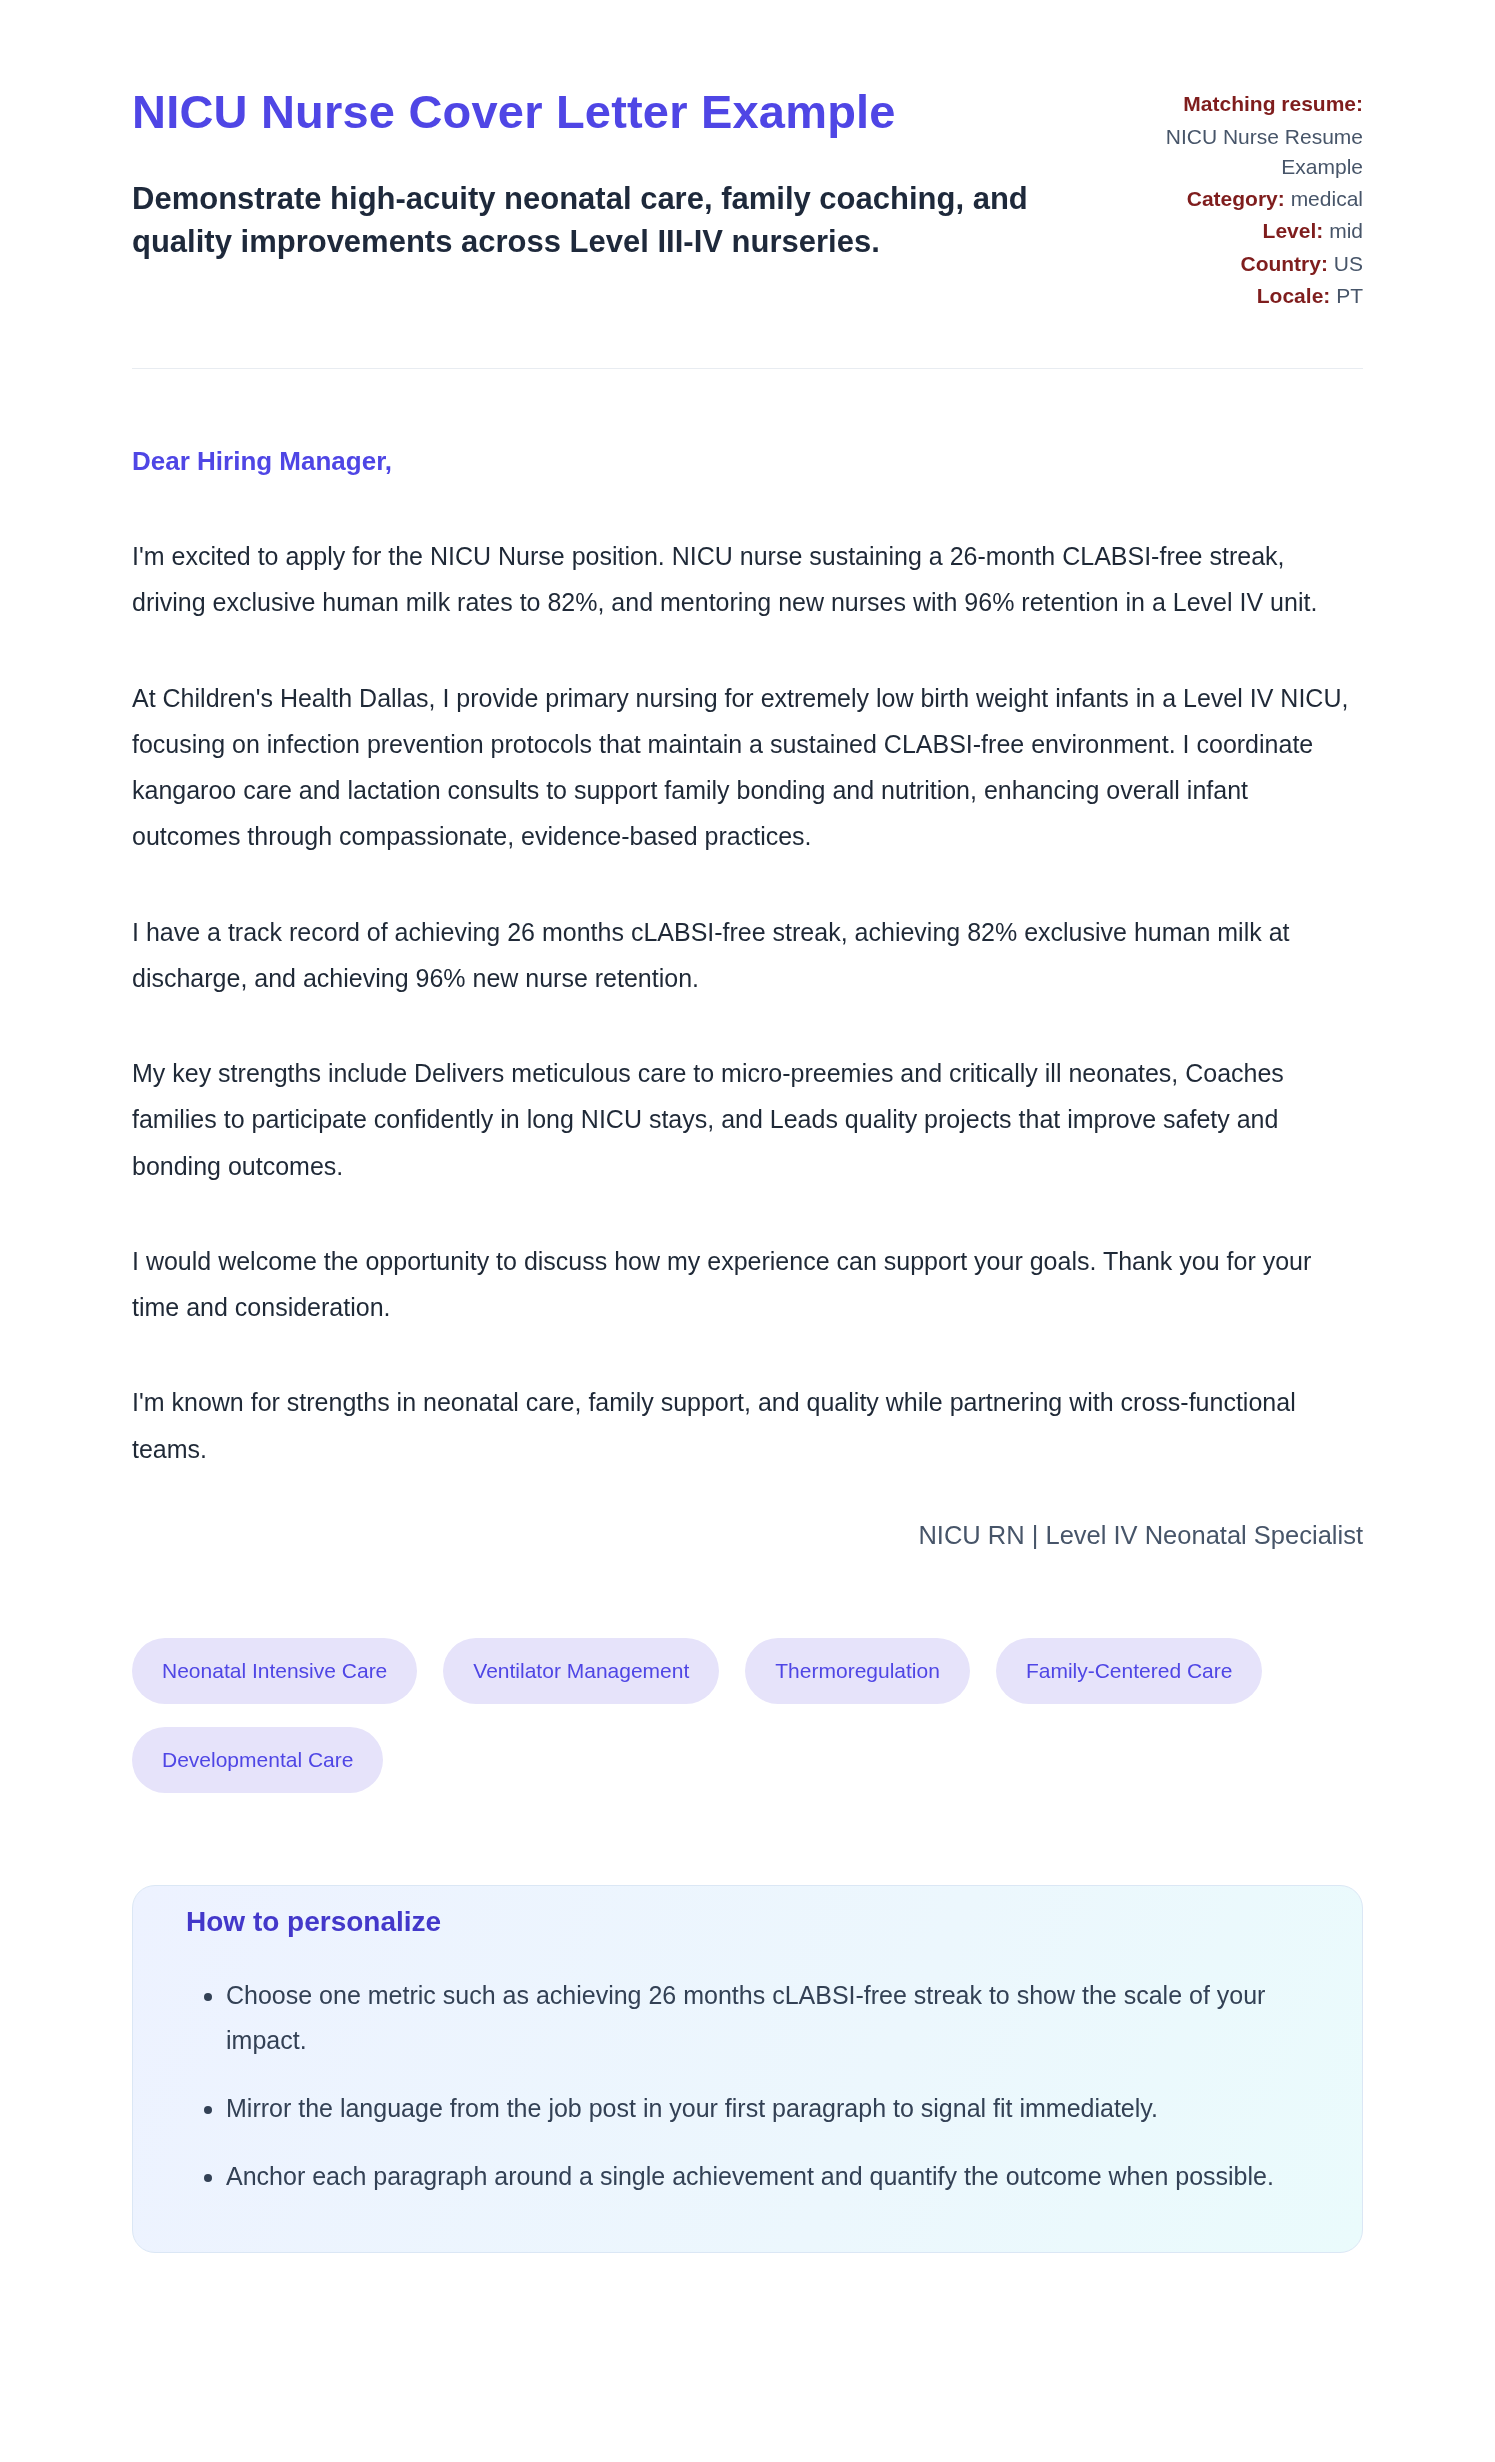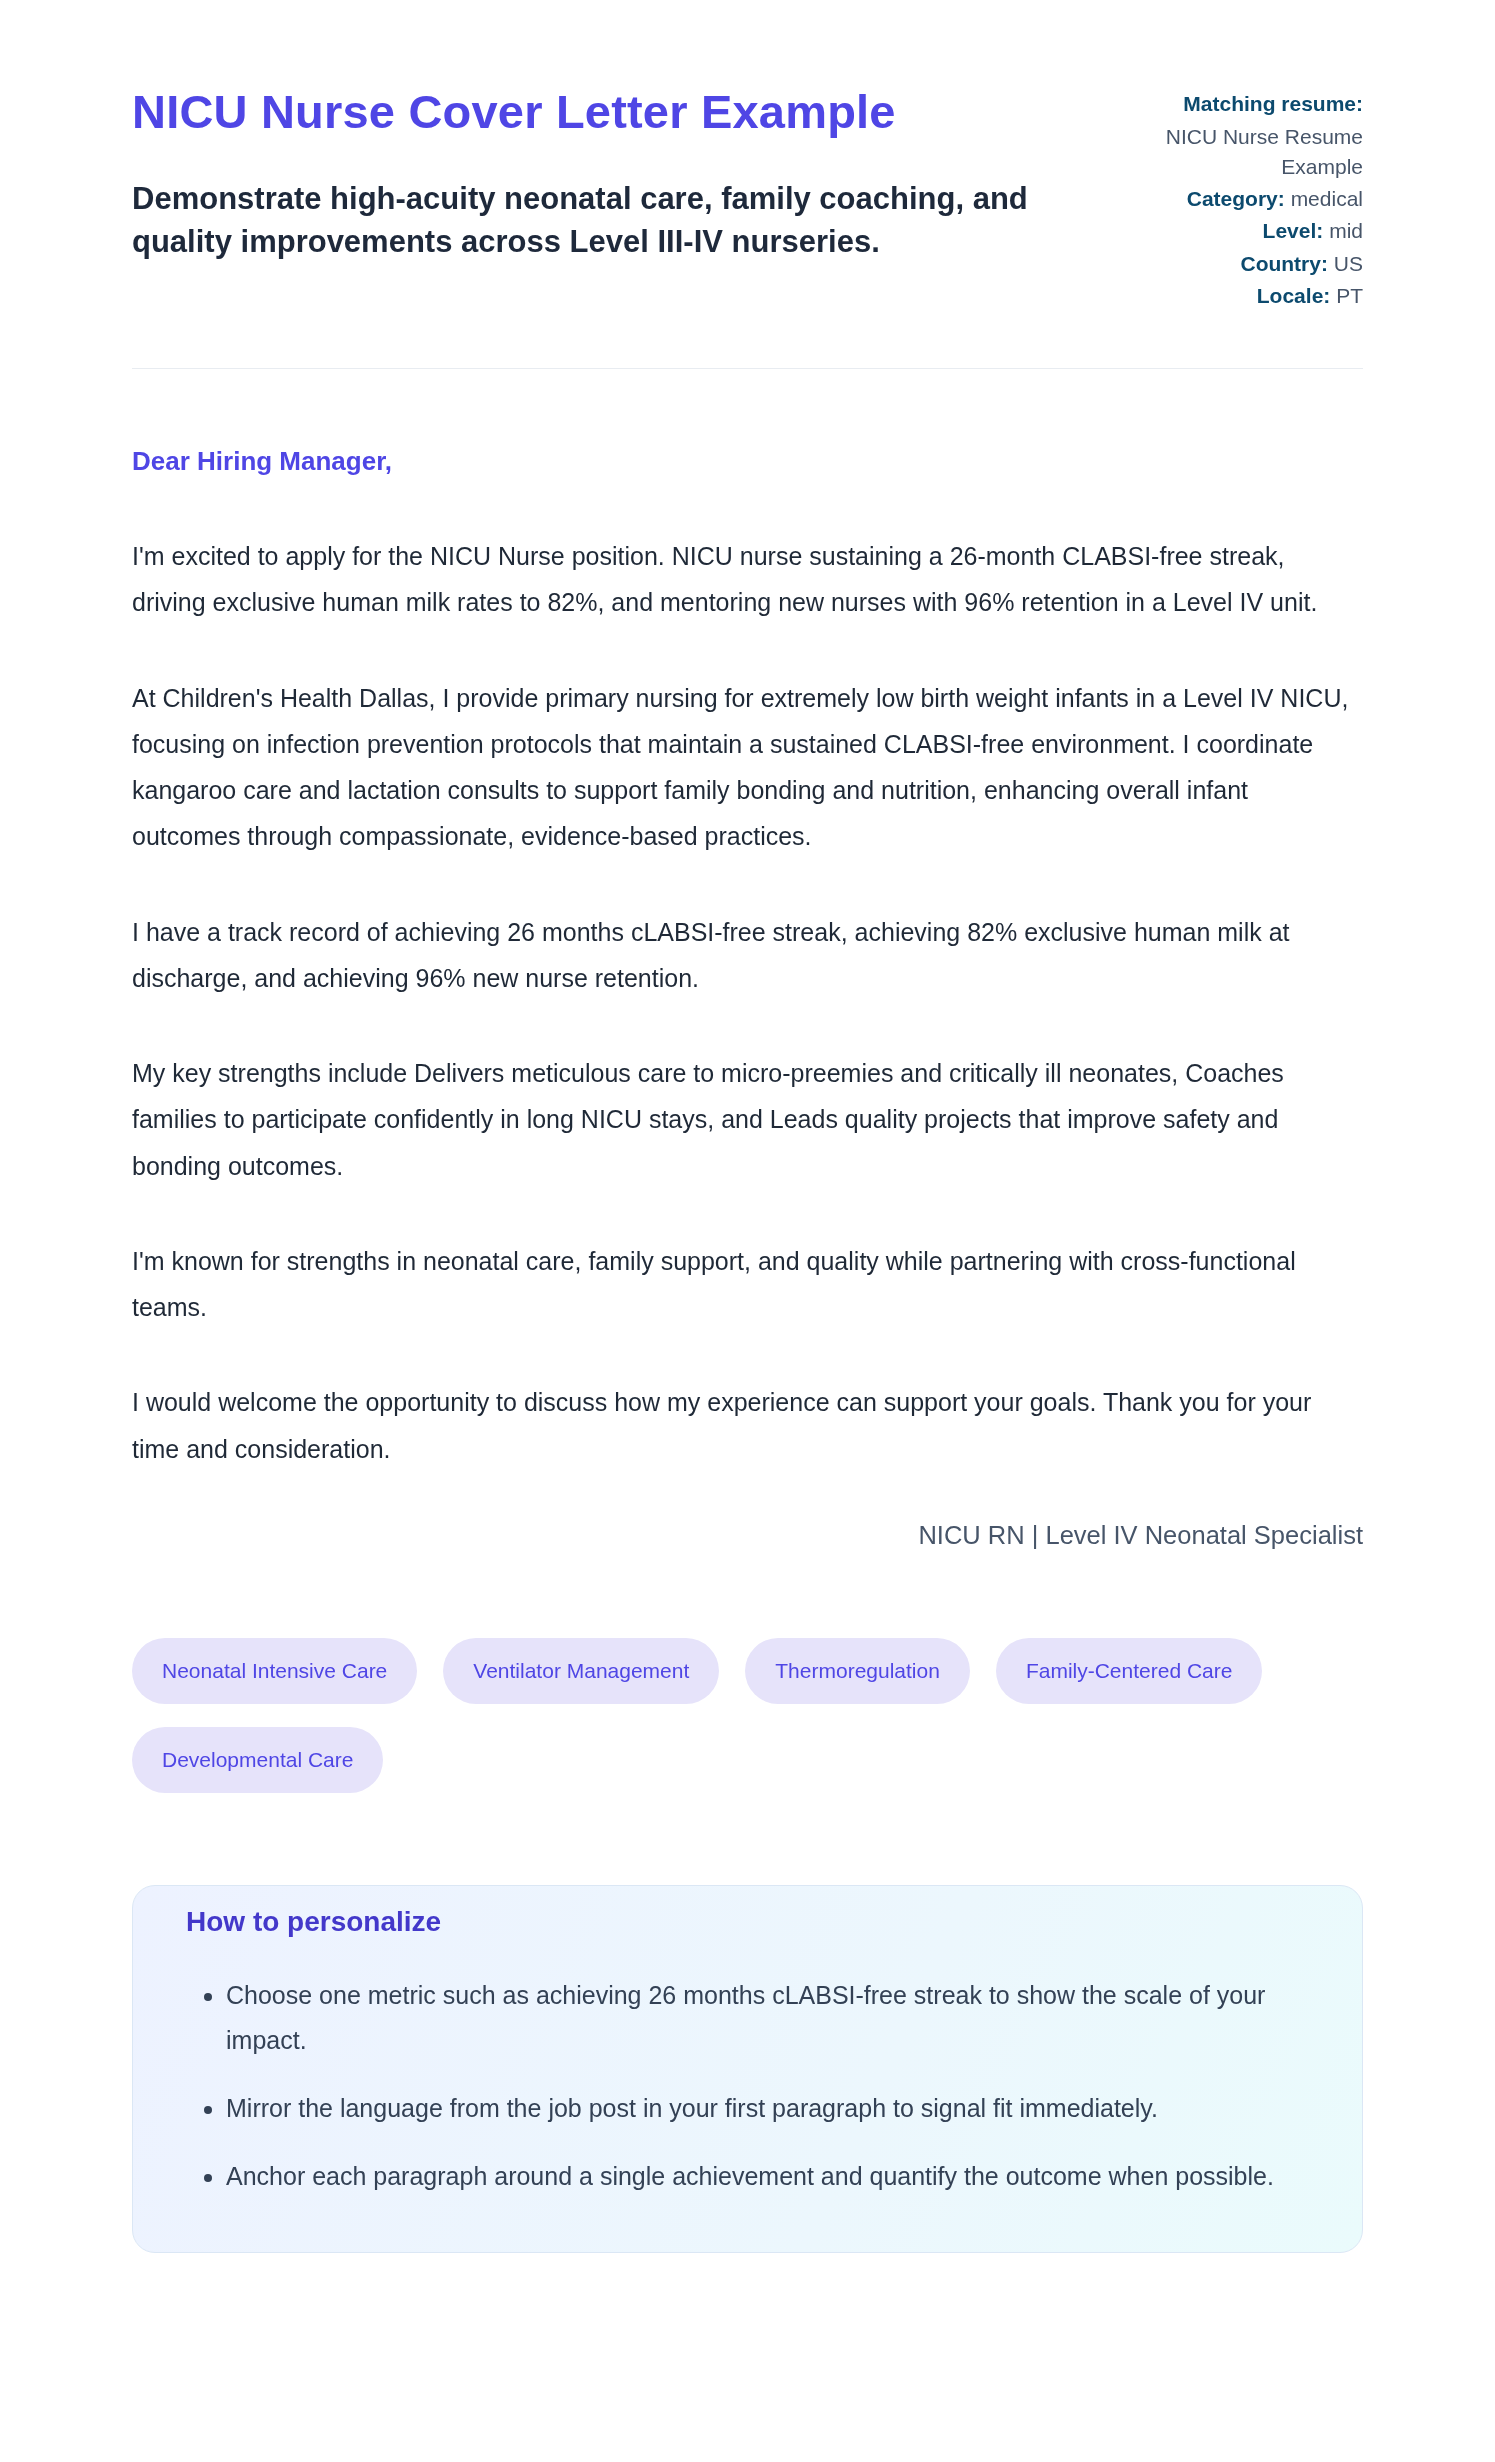--- a/index.html
+++ b/index.html
@@ -43,21 +43,21 @@
   .meta {
     width: 229px;
     flex-shrink: 0;
     text-align: right;
     font-size: 21px;
     line-height: 1.45;
     color: #475569;
     padding-top: 5.3px;
   }
   .meta-row { margin-bottom: 1.8px; }
-  .meta-label { font-weight: 700; color: #0c4a6e; }
+  .meta-label { font-weight: 700; color: #7f1d1d; }
   .meta-value { color: #475569; font-weight: 400; }
 
   .divider {
     border: none;
     border-top: 1.8px solid #e8ecf1;
     margin: 55px 0 0 0;
   }
 
   
   .salutation {
@@ -176,23 +176,23 @@
   <div class="letter-body">
 
       <p>I'm excited to apply for the NICU Nurse position. NICU nurse sustaining a 26-month CLABSI-free streak, driving exclusive human milk rates to 82%, and mentoring new nurses with 96% retention in a Level IV unit.</p>
 
       <p>At Children's Health Dallas, I provide primary nursing for extremely low birth weight infants in a Level IV NICU, focusing on infection prevention protocols that maintain a sustained CLABSI-free environment. I coordinate kangaroo care and lactation consults to support family bonding and nutrition, enhancing overall infant outcomes through compassionate, evidence-based practices.</p>
 
       <p>I have a track record of achieving 26 months cLABSI-free streak, achieving 82% exclusive human milk at discharge, and achieving 96% new nurse retention.</p>
 
       <p>My key strengths include Delivers meticulous care to micro-preemies and critically ill neonates, Coaches families to participate confidently in long NICU stays, and Leads quality projects that improve safety and bonding outcomes.</p>
 
+      <p>I would welcome the opportunity to discuss how my experience can support your goals. Thank you for your time and consideration.</p>
+
       <p>I'm known for strengths in neonatal care, family support, and quality while partnering with cross-functional teams.</p>
-
-      <p>I would welcome the opportunity to discuss how my experience can support your goals. Thank you for your time and consideration.</p>
     </div>
 
   <div class="signature-role">NICU RN | Level IV Neonatal Specialist</div>
 
   <div class="tags">
 
       <span class="tag-pill">Neonatal Intensive Care</span>
 
       <span class="tag-pill">Ventilator Management</span>
 

